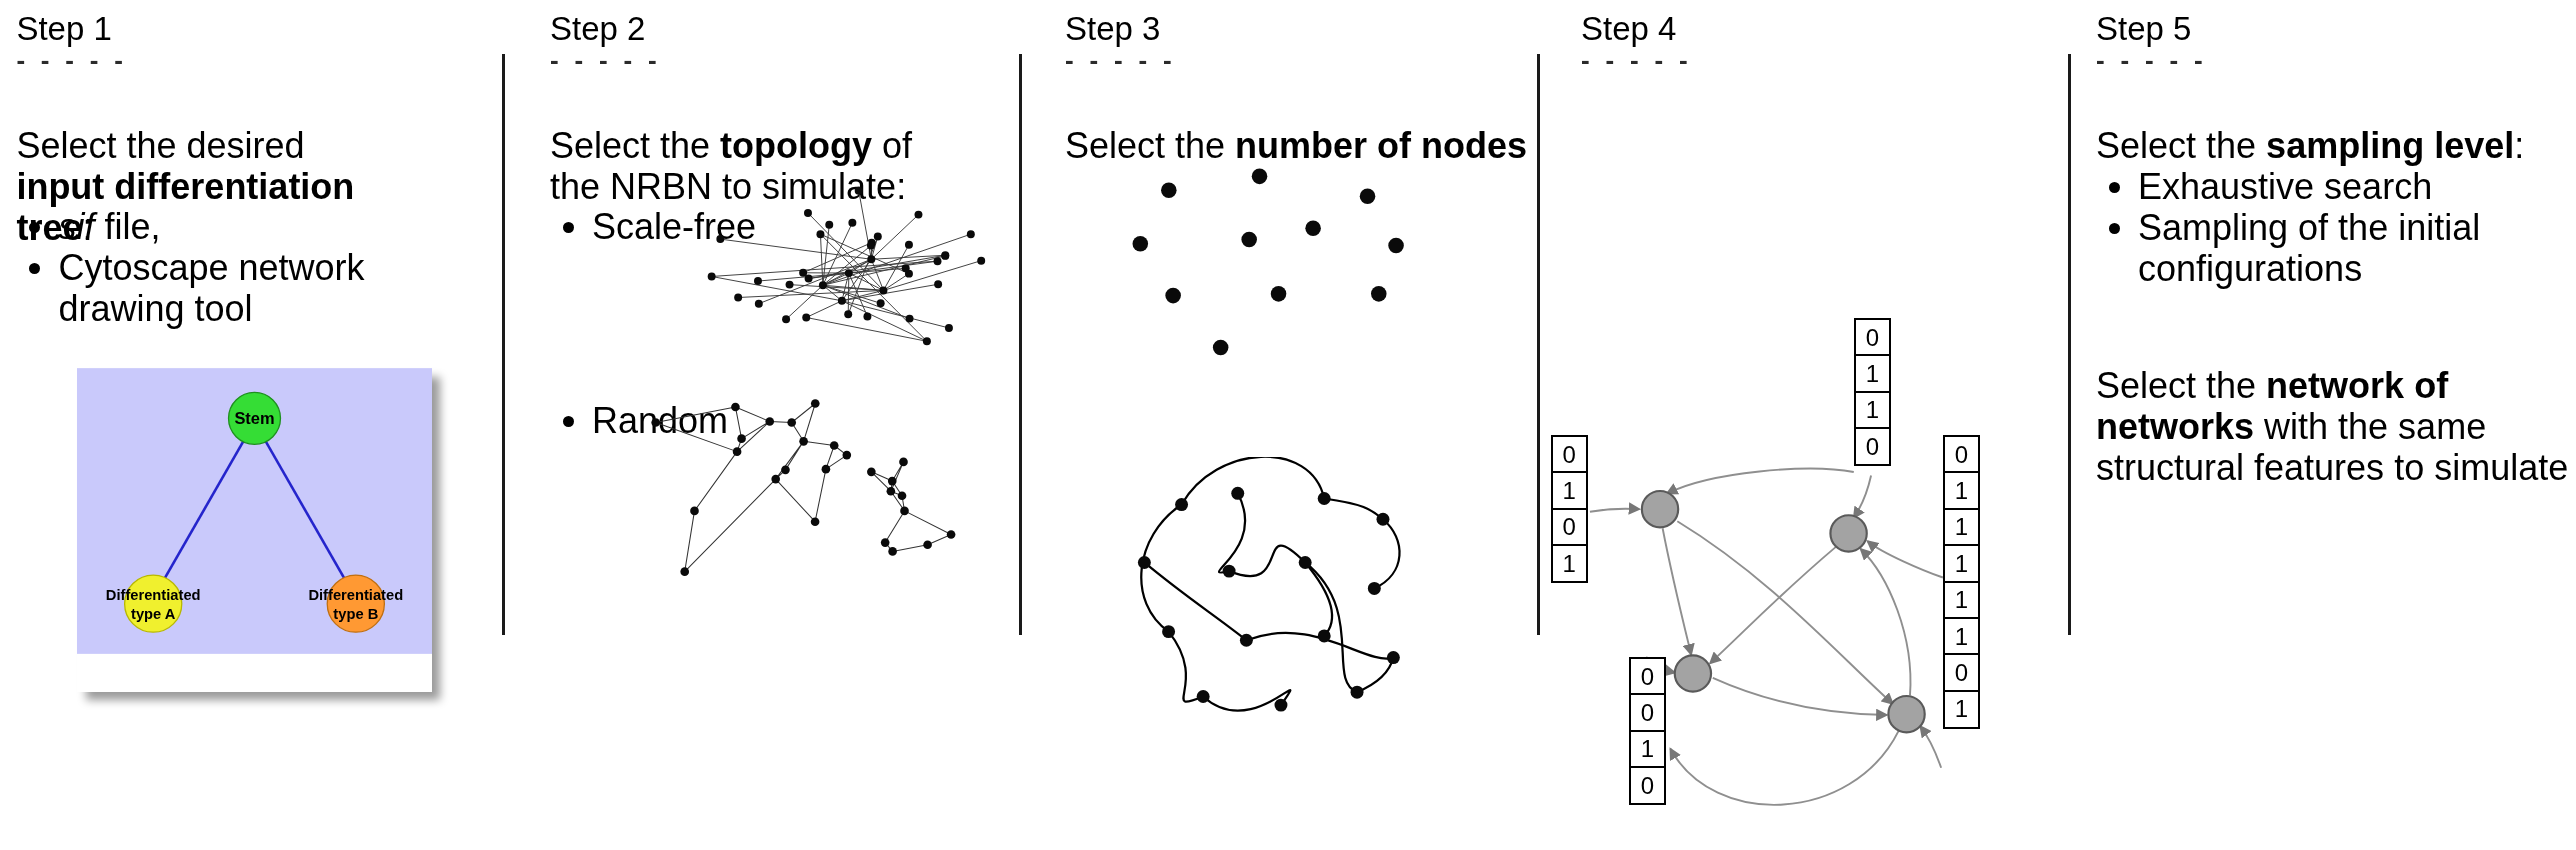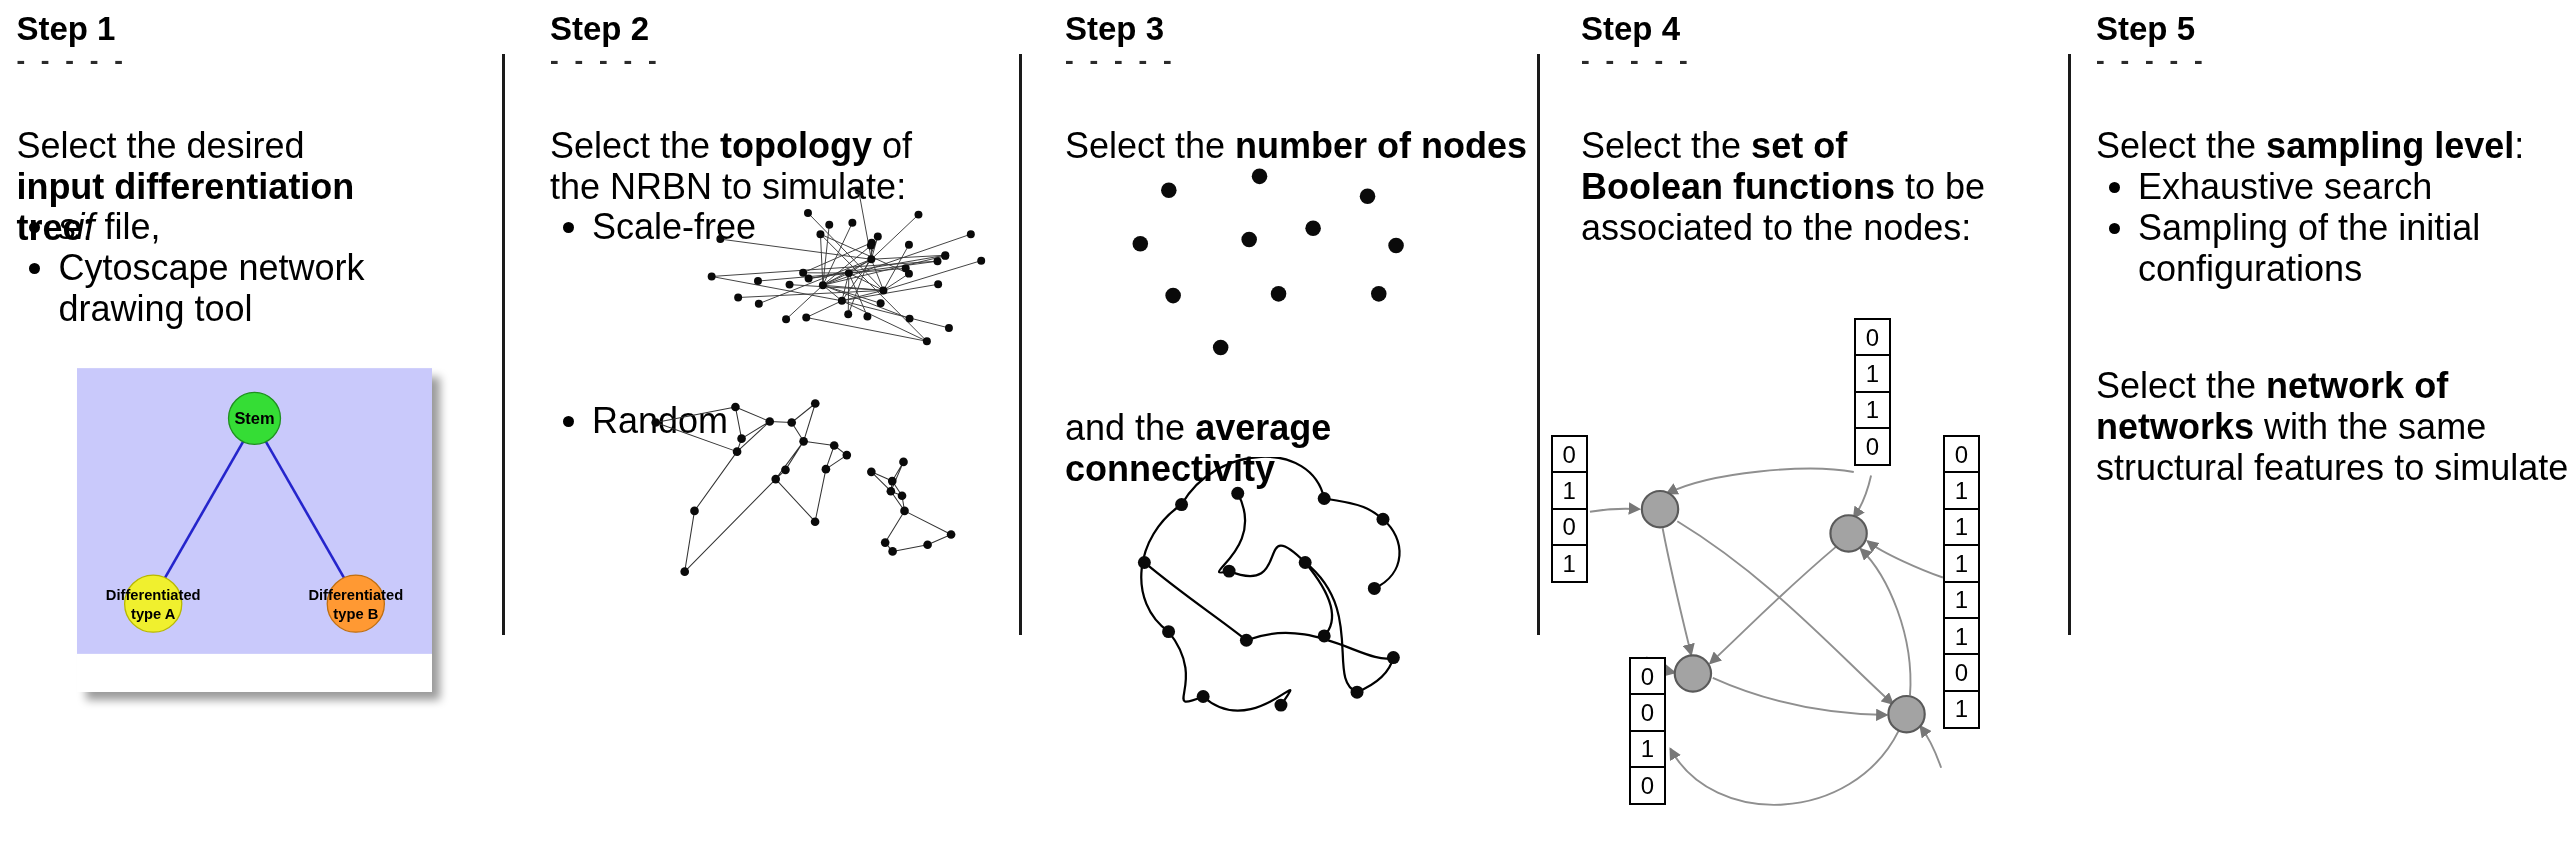--- a/index.html
+++ b/index.html
@@ -2,21 +2,21 @@
 <html style="font-size:14px"><head>
 <meta charset="utf-8">
 <style>
   *{margin:0;padding:0;box-sizing:border-box;}
   html,body{background:#ffffff;}
   body{
     width:2576px;height:851px;position:relative;overflow:hidden;
     font-family:"Liberation Sans",sans-serif;color:#000;
   }
   .col{position:absolute;top:0;height:851px;}
-  .title{position:absolute;top:10.4px;left:0;font-size:33px;font-weight:700;}
+  .title{position:absolute;top:10.4px;left:0;font-size:33px;font-weight:400;}
   .dashes{position:absolute;top:45px;left:0;font-size:26px;font-weight:700;letter-spacing:4.3px;color:#2b2b2b;white-space:nowrap;}
   .btxt{font-size:36px;line-height:41px;}
   .abs{position:absolute;}
   ul.blist{list-style:disc;padding-left:42px;margin:0;}
   ul.blist li{margin:0;}
   .vline{position:absolute;top:54px;width:2.6px;height:581px;background:#1a1a1a;}
   
   .tree-panel{position:absolute;left:61px;top:368px;width:355px;height:324px;box-shadow:8.7px 8.7px 8.7px #9a9a9a;}
   
   .tstrip{position:absolute;display:flex;flex-direction:column;}
@@ -165,21 +165,20 @@
       <circle cx="22" cy="90" r="9" fill="#0a0a0a"></circle>
       <circle cx="148" cy="85" r="9" fill="#0a0a0a"></circle>
       <circle cx="222" cy="72" r="9" fill="#0a0a0a"></circle>
       <circle cx="318" cy="92" r="9" fill="#0a0a0a"></circle>
       <circle cx="60" cy="150" r="9" fill="#0a0a0a"></circle>
       <circle cx="182" cy="148" r="9" fill="#0a0a0a"></circle>
       <circle cx="298" cy="148" r="9" fill="#0a0a0a"></circle>
       <circle cx="115" cy="210" r="9" fill="#0a0a0a"></circle>
     </svg>
 
-  <p class="btxt abs" style="top:407px;left:0;width:485px"><span>and the </span><b>average connectivity</b></p>
 
   <svg id="tangle-g" class="abs" style="top:457px;left:43px" width="320" height="268" viewBox="0 0 370 310">
       <g stroke="#000" stroke-width="2.6" fill="none" stroke-linecap="round">
         <path d="M85 55 C125 -15 235 -20 250 48"></path>
         <path d="M250 48 C300 55 305 62 318 72"></path>
         <path d="M318 72 C345 95 345 135 308 152"></path>
         <path d="M85 55 C30 92 22 168 70 202"></path>
         <path d="M150 42 C185 108 98 142 140 132"></path>
         <path d="M140 132 C215 162 168 62 228 122"></path>
         <path d="M228 122 C298 178 252 258 288 272"></path>
@@ -205,21 +204,20 @@
       <circle cx="110" cy="277" r="7.5" fill="#0a0a0a"></circle>
       <circle cx="200" cy="287" r="7.5" fill="#0a0a0a"></circle>
       <circle cx="288" cy="272" r="7.5" fill="#0a0a0a"></circle>
     </svg>
 </div>
 
 <div class="col" style="left:1581px;width:485px">
   <div class="title">Step 4</div>
   <div class="dashes">- - - - -</div>
 
-  <p class="btxt abs" style="top:125px;left:0;width:415px"><span>Select the </span><b>set of Boolean functions</b><span> to be associated to the nodes:</span></p>
 
 
   <div class="g-wrap" style="left:-32px;top:318px;width:485px;height:519px">
     <svg width="485" height="519" viewBox="0 0 560 600" style="position:absolute;left:0;top:0">
       <defs>
         <marker id="arw" viewBox="0 0 10 10" refX="8.5" refY="5" markerWidth="6.5" markerHeight="6.5" orient="auto">
           <path d="M0 0 L10 5 L0 10 z" fill="#777"></path>
         </marker>
       </defs>
       <g stroke="#8f8f8f" stroke-width="2.2" fill="none">

